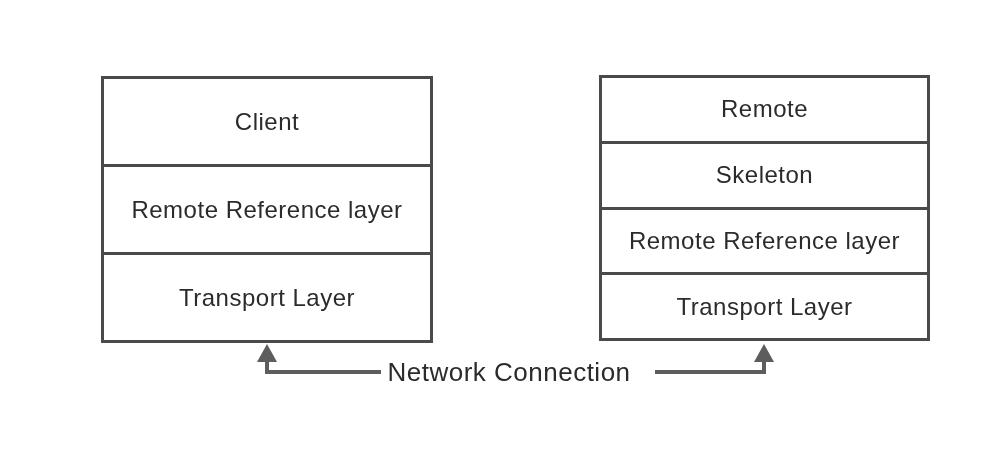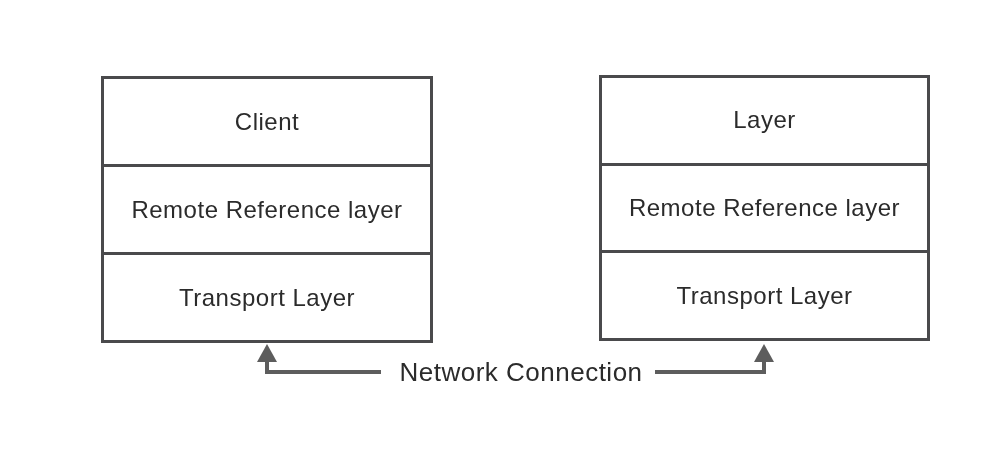--- a/index.html
+++ b/index.html
@@ -40,21 +40,21 @@
   }
   .connector-svg {
     position: absolute;
     left: 0; top: 0;
     width: 1000px;
     height: 463px;
     pointer-events: none;
   }
   .connector-label {
     position: absolute;
-    left: 521px;
+    left: 509px;
     top: 372px;
     transform: translate(-50%, -50%);
     font-size: 26px;
     color: #2b2b2b;
     letter-spacing: 0.5px;
     white-space: nowrap;
   }
 </style>
 </head>
 <body>
@@ -68,21 +68,24 @@
     <div class="layer">
       <span>Remote Reference layer</span>
     </div>
     <div class="layer">
       <span>Transport Layer</span>
     </div>
   </div>
 
   <div class="stack stack-right">
     <div class="layer">
-      <span>Layer</span>
+      <span>Remote</span>
+    </div>
+    <div class="layer">
+      <span>Skeleton</span>
     </div>
     <div class="layer">
       <span>Remote Reference layer</span>
     </div>
     <div class="layer">
       <span>Transport Layer</span>
     </div>
   </div>
 
   <svg class="connector-svg" viewBox="0 0 1000 463" xmlns="http://www.w3.org/2000/svg">

